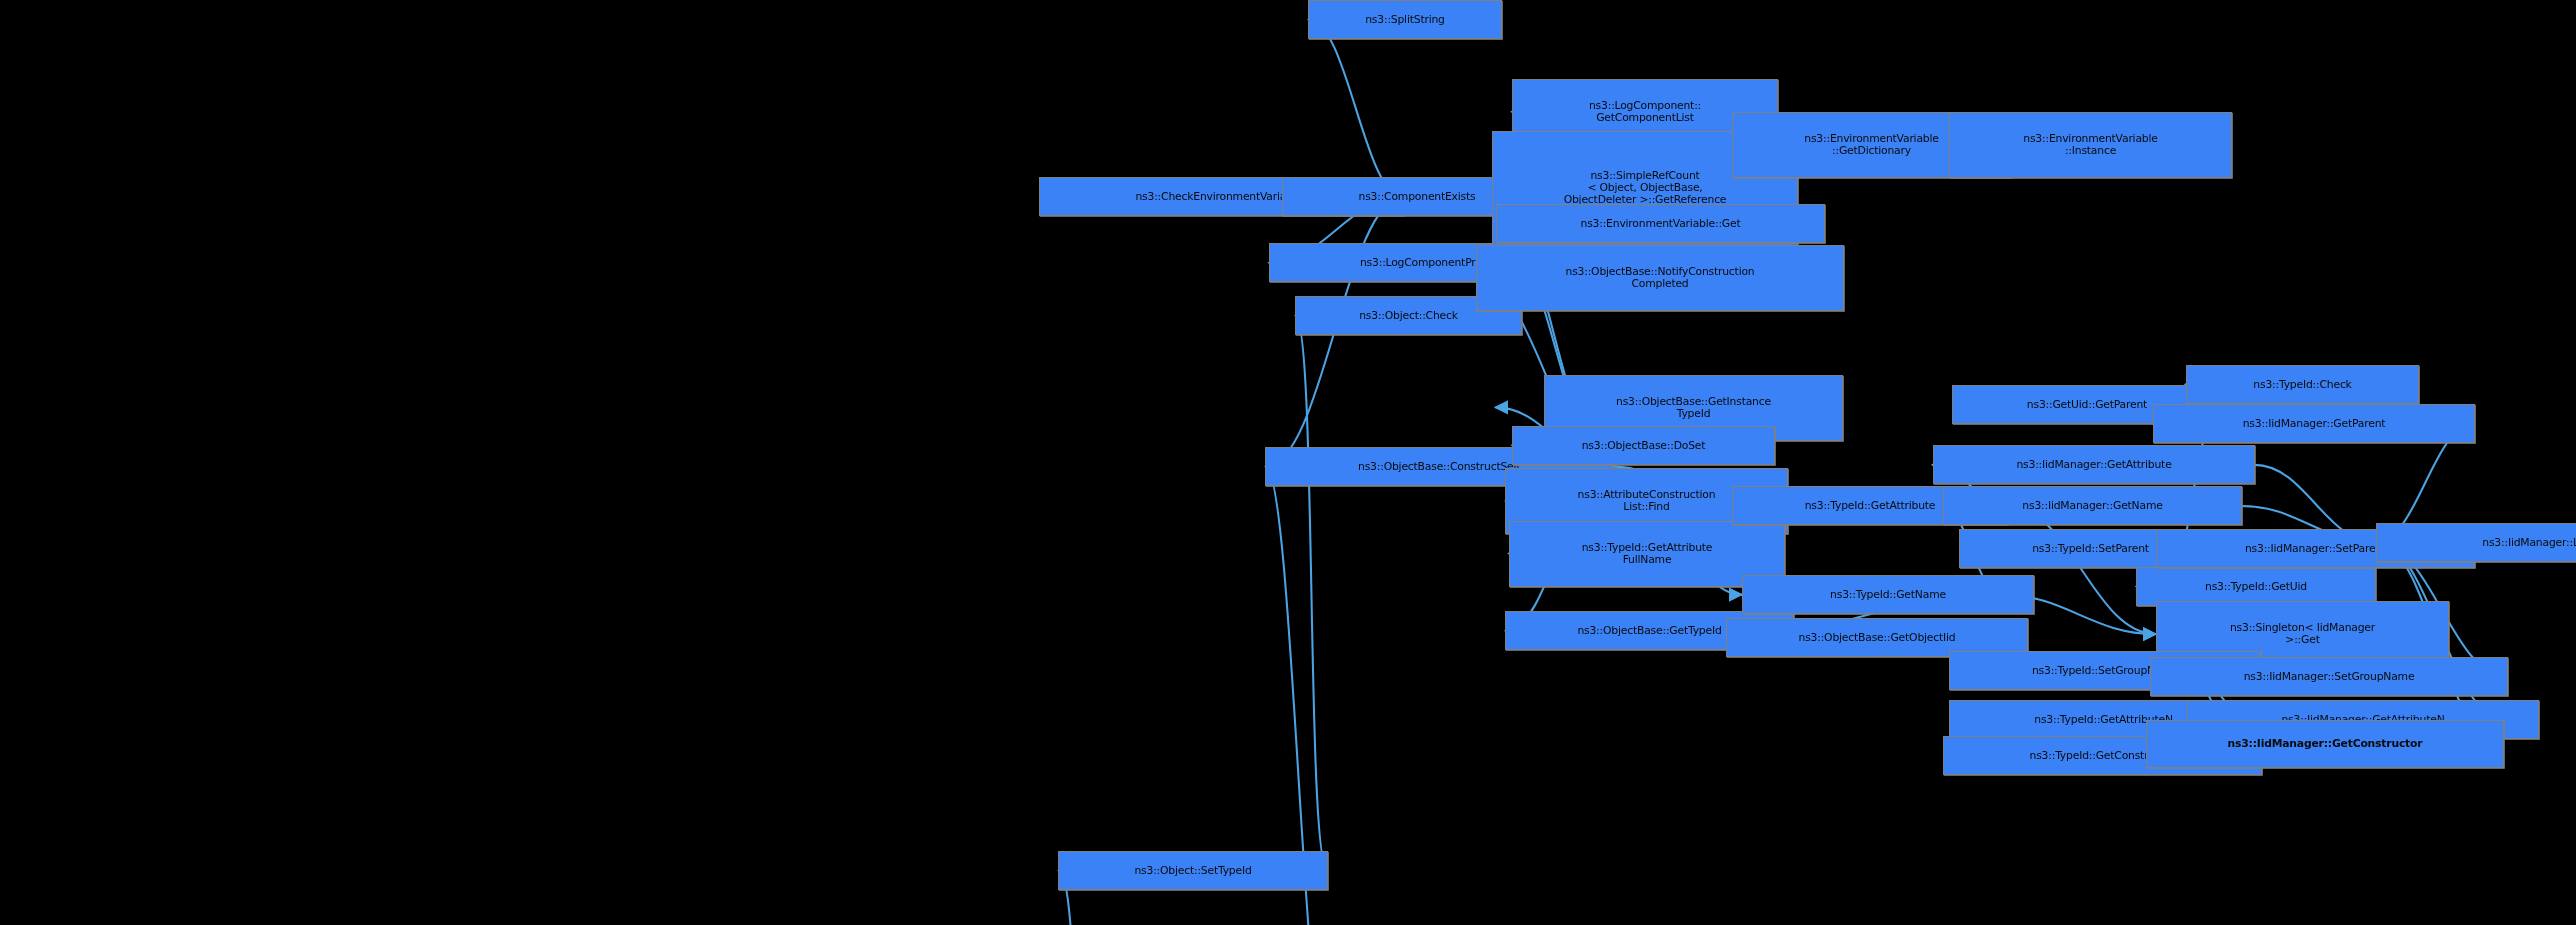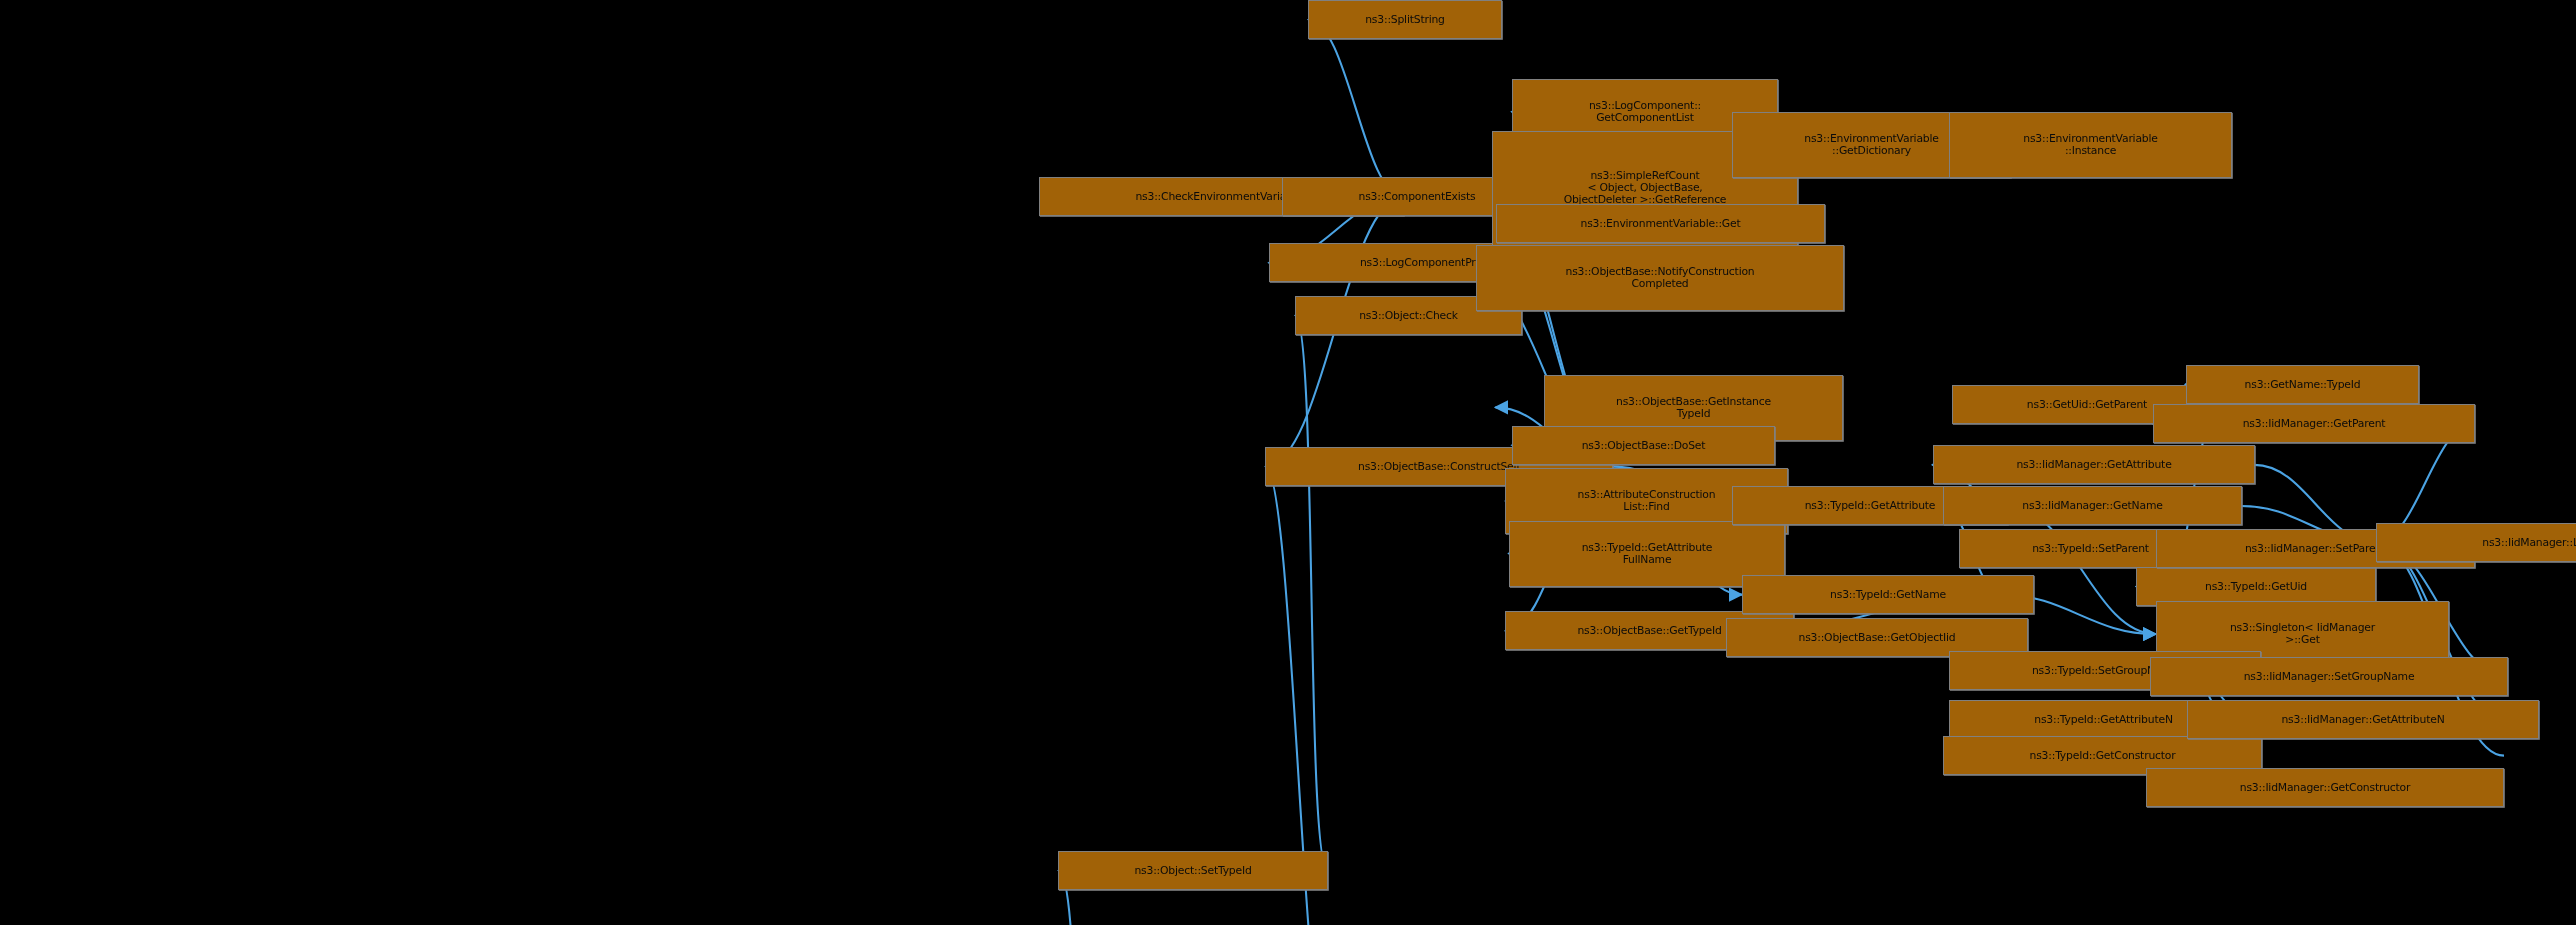--- a/index.html
+++ b/index.html
@@ -1,21 +1,21 @@
 <!DOCTYPE html>
 <html style="font-size:12.8px"><head>
 <meta charset="utf-8">
 <style>
   html,body{margin:0;padding:0;background:#000;}
   #root{position:relative;width:2576px;height:925px;background:#000;overflow:hidden;}
   svg#edges{position:absolute;left:0;top:0;width:2576px;height:925px;}
   .node{
     position:absolute;
     box-sizing:border-box;
-    background:#a16207;
+    background:#3b82f6;
     border:0.8px solid #808080;
     box-shadow:0.8px 0.8px 0 0 #808080;
     display:flex;align-items:center;justify-content:center;
     text-align:center;
     font-family:"DejaVu Sans","Liberation Sans",sans-serif;
     font-size:10.8px;
     line-height:1.08;
     color:#0b0b0b;
     white-space:pre-line;
     letter-spacing:-0.2px;
@@ -153,22 +153,22 @@
       <div class="node" style="left: 1952px; top: 385px; width: 270px; height: 39px;">ns3::GetUid::GetParent</div>
       <div class="node" style="left: 1933px; top: 445px; width: 322px; height: 39px;">ns3::IidManager::GetAttribute</div>
       <div class="node" style="left: 1943px; top: 486px; width: 299px; height: 39px;">ns3::IidManager::GetName</div>
       <div class="node" style="left: 1959px; top: 529px; width: 263px; height: 39px;">ns3::TypeId::SetParent</div>
       <div class="node" style="left: 2136px; top: 567px; width: 240px; height: 39px;">ns3::TypeId::GetUid</div>
       <div class="node" style="left: 2156px; top: 601px; width: 293px; height: 66px;">ns3::Singleton&lt; IidManager
 &gt;::Get</div>
       <div class="node" style="left: 1949px; top: 651px; width: 312px; height: 39px;">ns3::TypeId::SetGroupName</div>
       <div class="node" style="left: 1949px; top: 700px; width: 309px; height: 39px;">ns3::TypeId::GetAttributeN</div>
       <div class="node" style="left: 1943px; top: 736px; width: 319px; height: 39px;">ns3::TypeId::GetConstructor</div>
-      <div class="node" style="left: 2186px; top: 365px; width: 233px; height: 39px;">ns3::GetName::TypeId</div>
+      <div class="node" style="left: 2186px; top: 365px; width: 233px; height: 39px;">ns3::TypeId::Check</div>
       <div class="node" style="left: 2153px; top: 404px; width: 322px; height: 39px;">ns3::IidManager::GetParent</div>
       <div class="node" style="left: 2156px; top: 529px; width: 319px; height: 39px;">ns3::IidManager::SetParent</div>
       <div class="node" style="left: 2150px; top: 657px; width: 358px; height: 39px;">ns3::IidManager::SetGroupName</div>
       <div class="node" style="left: 2150px; top: 700px; width: 352px; height: 39px; margin-left: 37px;">ns3::IidManager::GetAttributeN</div>
-      <div class="node" style="left: 2146px; top: 768px; width: 358px; height: 39px;">ns3::IidManager::GetConstructor</div>
+      <div class="node" style="left: 2146px; top: 720px; width: 358px; height: 48px; font-weight: bold;">ns3::IidManager::GetConstructor</div>
       <div class="node" style="left: 2376px; top: 523px; width: 401px; height: 39px;">ns3::IidManager::LookupInformation</div>
     </div>
 </div>
 
 
 </body></html>

